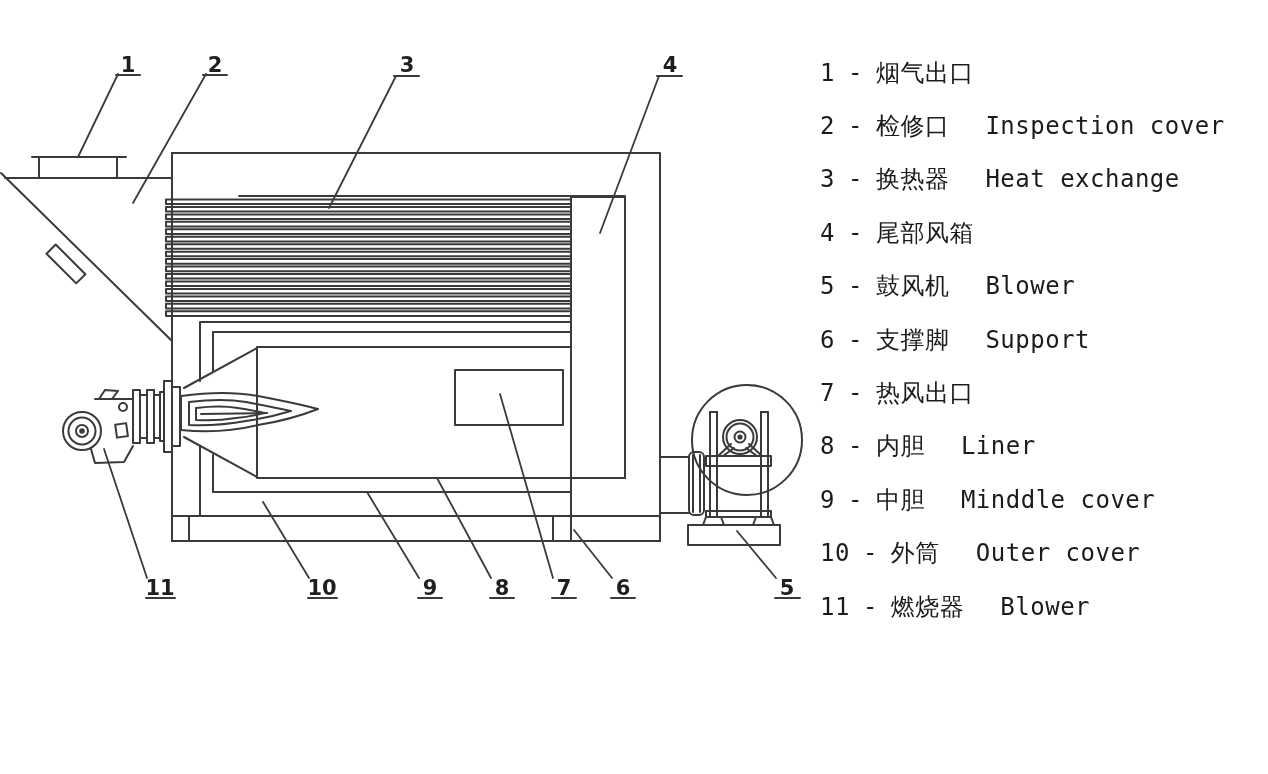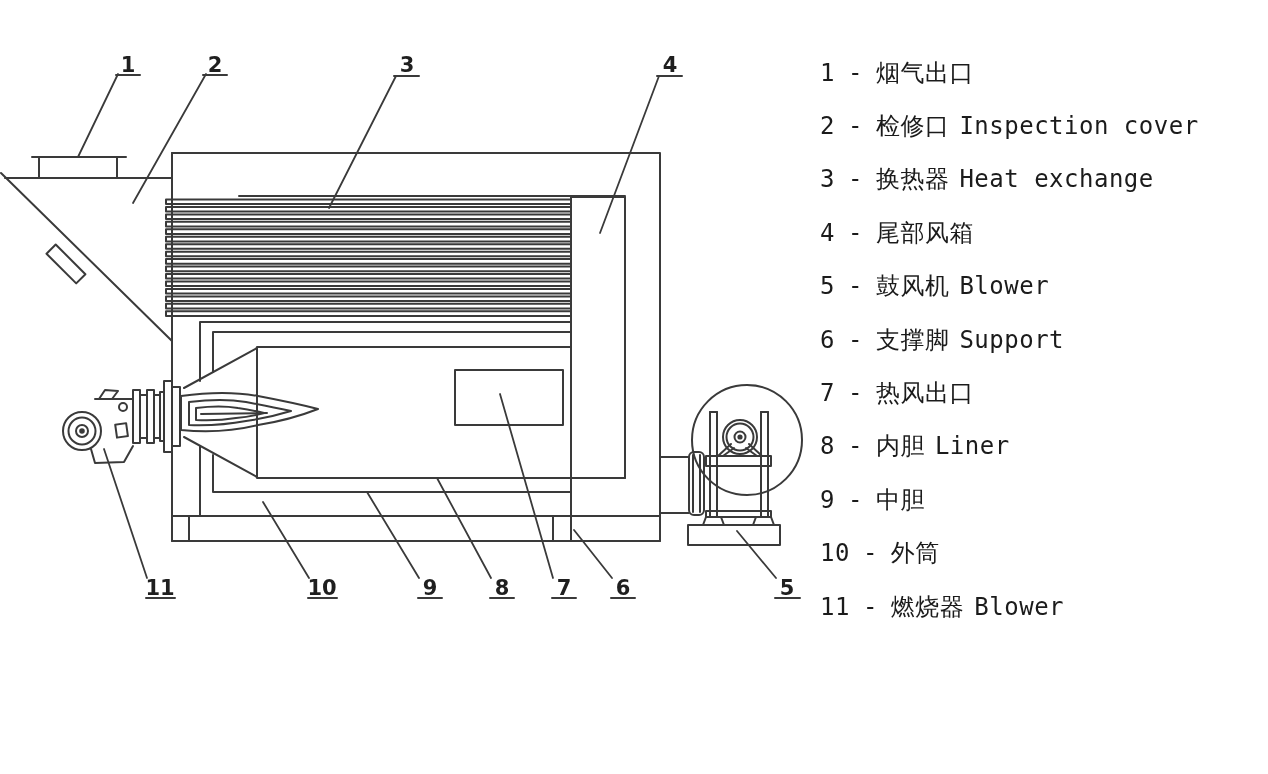--- a/index.html
+++ b/index.html
@@ -5,21 +5,21 @@
   html,body{margin:0;padding:0;background:#ffffff;}
   #stage{position:relative;width:1268px;height:774px;background:#ffffff;overflow:hidden;
          font-family:"DejaVu Sans",sans-serif;}
   #drawing{position:absolute;left:0;top:0;}
   .callout-num{font-family:"DejaVu Sans","Liberation Sans",sans-serif;font-size:21px;font-weight:600;fill:#1f1f1f;}
   .legend{position:absolute;left:820px;top:46px;color:#1b1b1b;
           font-family:"DejaVu Sans Mono","DejaVu Sans",monospace,sans-serif;
           font-size:24px;letter-spacing:.5px;}
   .legend-row{height:53.4px;display:flex;align-items:center;white-space:nowrap;}
   .legend-row .sep{margin:0 13px;}
-  .legend-row .zh{margin-right:10px;}
+  .legend-row .zh{margin-right:36px;}
 </style>
 </head>
 <body>
 
 <div id="stage">
 
   <svg id="drawing" width="1268" height="774" viewBox="0 0 1268 774">
     <g stroke="#3a3a3a" stroke-width="2" fill="none" stroke-linecap="round" stroke-linejoin="round">
 
       <g>
@@ -213,25 +213,27 @@
     <div class="legend-row">
         <span>8</span>
         <span class="sep">-</span>
         <span class="zh">内胆</span>
         <span class="en">Liner</span>
       </div>
     <div class="legend-row">
         <span>9</span>
         <span class="sep">-</span>
         <span class="zh">中胆</span>
+        <span class="en">Minddle cover</span>
       </div>
     <div class="legend-row">
         <span>10</span>
         <span class="sep">-</span>
         <span class="zh">外筒</span>
+        <span class="en">Outer cover</span>
       </div>
     <div class="legend-row">
         <span>11</span>
         <span class="sep">-</span>
         <span class="zh">燃烧器</span>
         <span class="en">Blower</span>
       </div>
   </div>
 </div>
 

